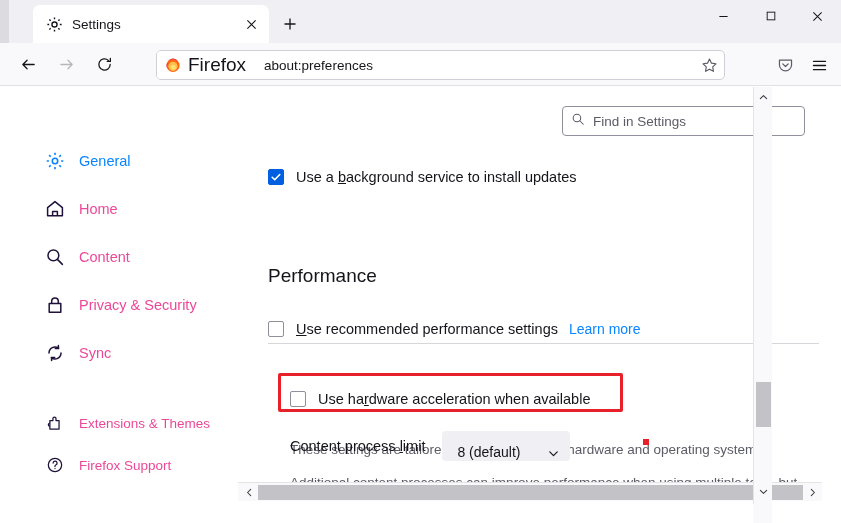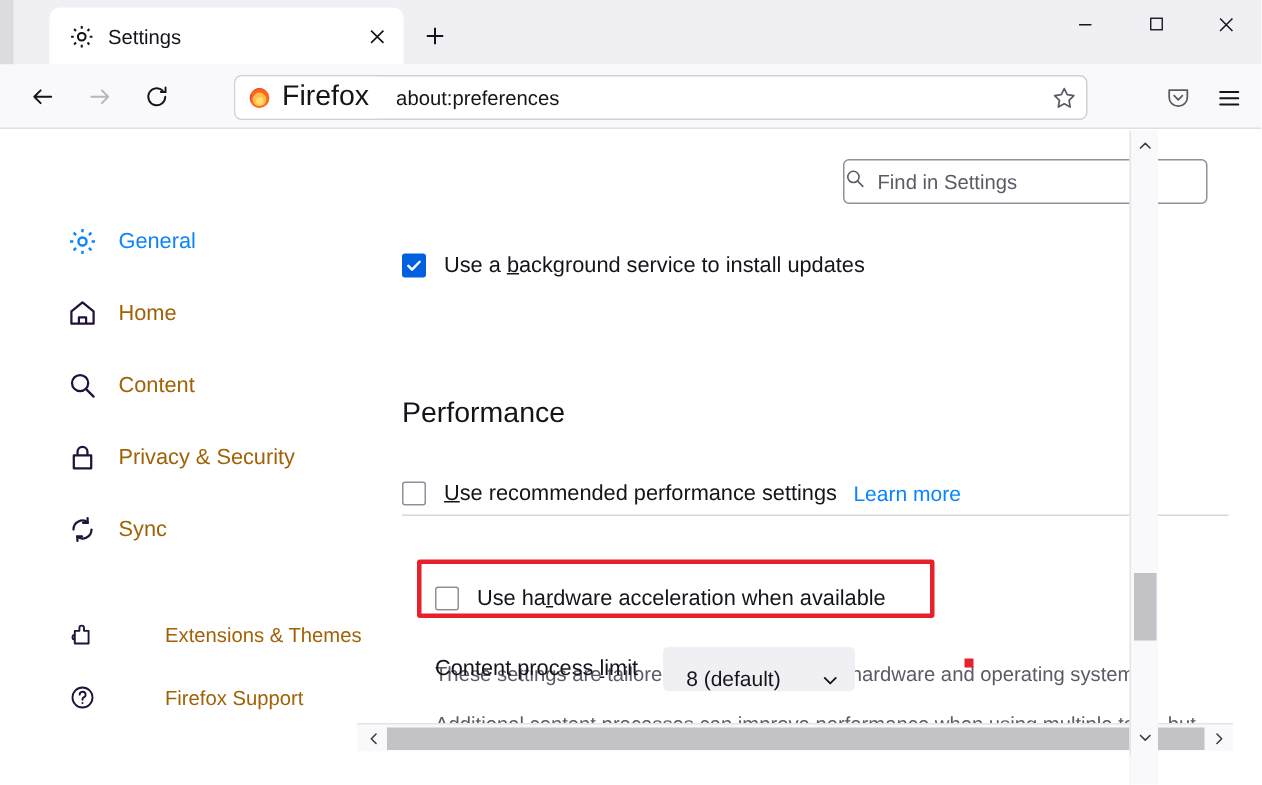--- a/index.html
+++ b/index.html
@@ -115,45 +115,45 @@
   .searchwrap {
     position: absolute; right: 17px; top: 19px;
     width: 243px; height: 30px;
   }
   .searchbox {
     width: 100%; height: 30px;
     border: 1px solid #8f8f9d;
     border-radius: 4px;
     background: #fff;
     display: flex; align-items: center;
-    padding: 0 0;
+    padding: 0 8px;
   }
   .searchbox .placeholder {
     font-size: 13.5px; color: #5b5b66; margin-left: 8px;
   }
 
   .sidebar {
     position: absolute; left: 0; top: 60px;
     width: 245px;
   }
   .nav-item {
     display: flex; align-items: center;
     height: 28px; margin-bottom: 20px;
     padding-left: 45px;
-    color: #a16207;
+    color: #ec4899;
     font-size: 14.5px;
   }
   .nav-item .ico {
     width: 20px; height: 20px; flex: 0 0 20px;
     display: flex; align-items: center; justify-content: center;
     margin-right: 14px;
   }
   .nav-item.active { color: #0a84ff; }
   .nav-sep { height: 22px; }
-  .nav-item.small { font-size: 13.5px; margin-bottom: 14px; gap: 31px; }
+  .nav-item.small { font-size: 13.5px; margin-bottom: 14px; }
 
   .main {
     position: absolute; left: 268px; top: 0;
     width: 545px;
   }
   .divider {
     position: absolute; left: 268px; top: 256px;
     width: 551px; height: 1px; background: #d7d7db;
   }
   .row { display: flex; align-items: center; }

